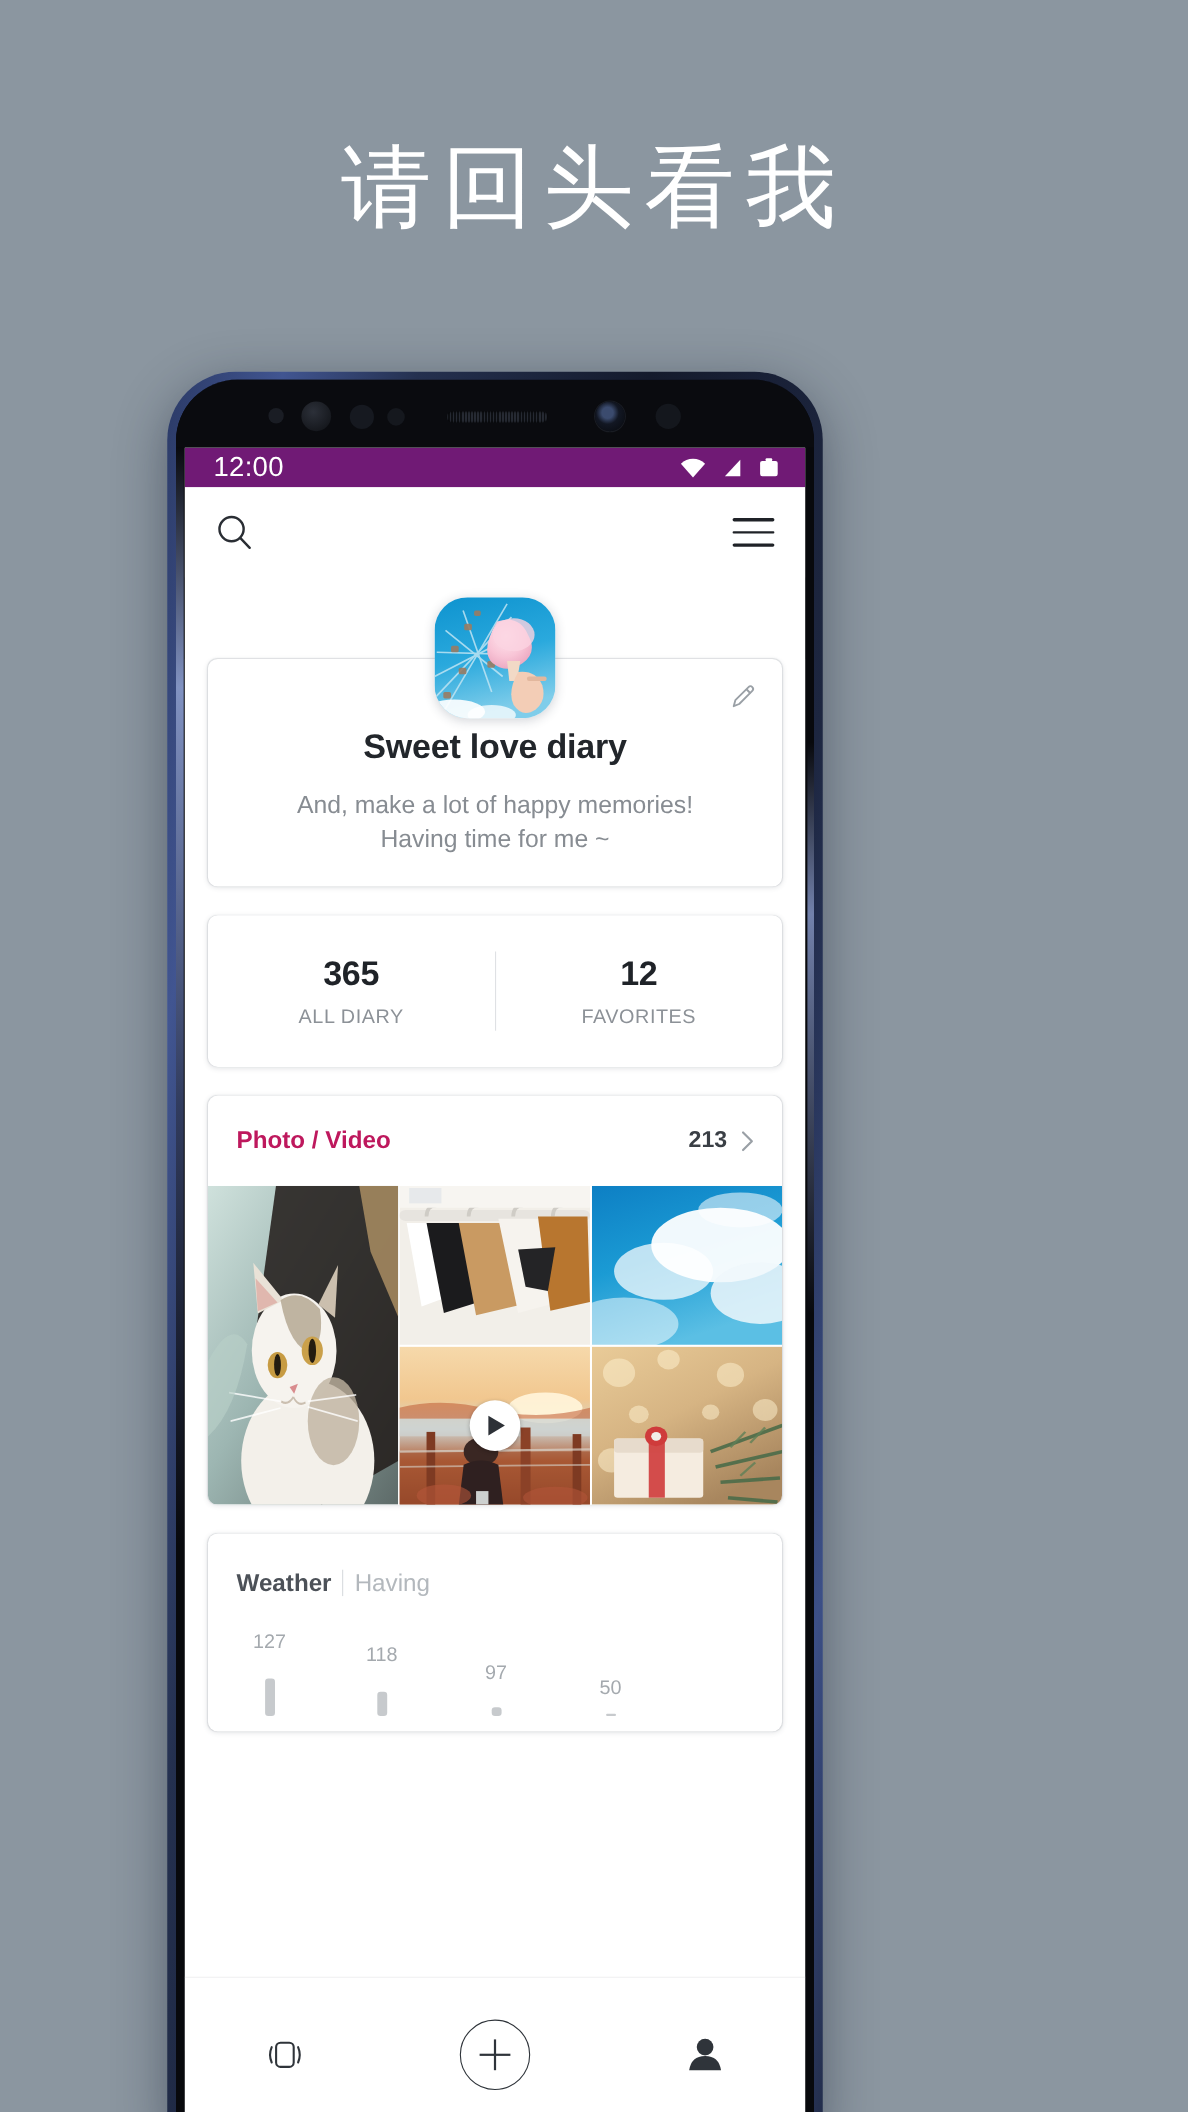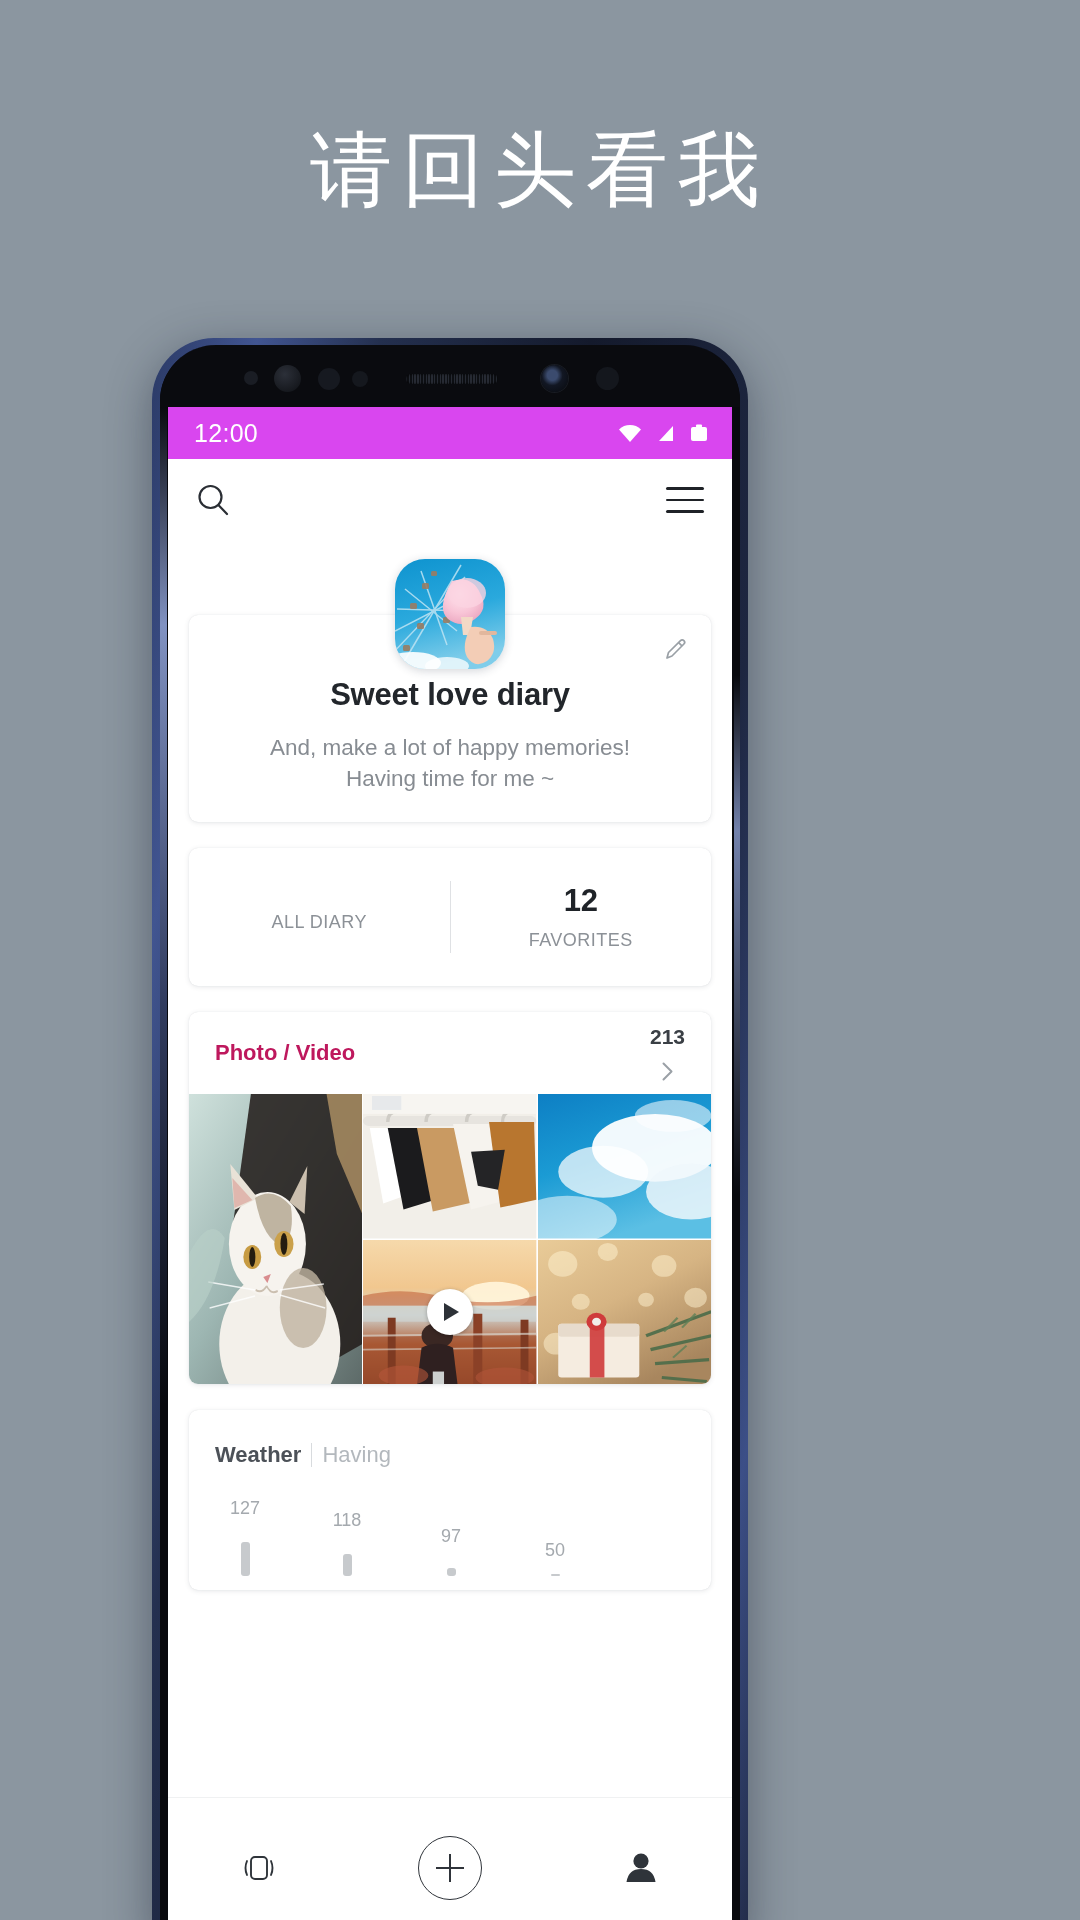--- a/index.html
+++ b/index.html
@@ -77,21 +77,21 @@
   .s5{left:436px;top:22px;width:23px;height:23px;background:#14171d;}
 
   
   .screen{
     position:absolute;left:8px;top:62px;
     width:564px;height:1531px;
     background:#ffffff;
     overflow:hidden;
   }
   .statusbar{
-    height:52px;background:#d946ef;
+    height:36px;background:#701a75;
     display:flex;align-items:center;justify-content:space-between;
     padding:0 22px 0 26px;
     box-sizing:border-box;
     gap:34px;
   }
   .status-time{color:#ffffff;font-size:25px;font-weight:400;letter-spacing:.3px;}
   .status-icons{display:flex;align-items:center;gap:13px;}
   .ic-wifi{width:26px;height:19px;}
   .ic-signal{width:19px;height:19px;}
   .ic-batt{width:22px;height:21px;}
@@ -143,21 +143,21 @@
   .stat-lbl{font-size:18px;color:#8c9197;margin-top:11px;letter-spacing:.5px;}
   .stat-div{width:1px;height:72px;background:#dfe1e4;}
 
   
   .photo-card{margin-top:26px;overflow:hidden;}
   .photo-head{
     height:82px;display:flex;align-items:center;justify-content:space-between;
     padding:0 26px;box-sizing:border-box;
   }
   .photo-title{font-size:22px;font-weight:700;color:#be185d;}
-  .photo-right{display:flex;align-items:center;gap:13px;flex-direction:column;}
+  .photo-right{display:flex;align-items:center;gap:13px;}
   .photo-count{font-size:21px;font-weight:700;color:#3a3f45;}
   .chev{width:11px;height:19px;}
   .grid{
     display:grid;
     grid-template-columns:1fr 1fr 1fr;
     grid-template-rows:1fr 1fr;
     height:290px;
     gap:1px;
     background:#ffffff;
   }
@@ -314,20 +314,21 @@
             <line x1="15.6" y1="5.6" x2="19.2" y2="9.2" stroke="#9aa0a6" stroke-width="1.7"></line>
           </svg>
 
           <div class="profile-name">Sweet love diary</div>
           <div class="profile-line">And, make a lot of happy memories!</div>
           <div class="profile-line">Having time for me ~</div>
         </div>
 
         <div class="card stats-card">
           <div class="stat">
+            <div class="stat-val">365</div>
             <div class="stat-lbl">ALL DIARY</div>
           </div>
           <div class="stat-div"></div>
           <div class="stat">
             <div class="stat-val">12</div>
             <div class="stat-lbl">FAVORITES</div>
           </div>
         </div>
 
         <div class="card photo-card">

